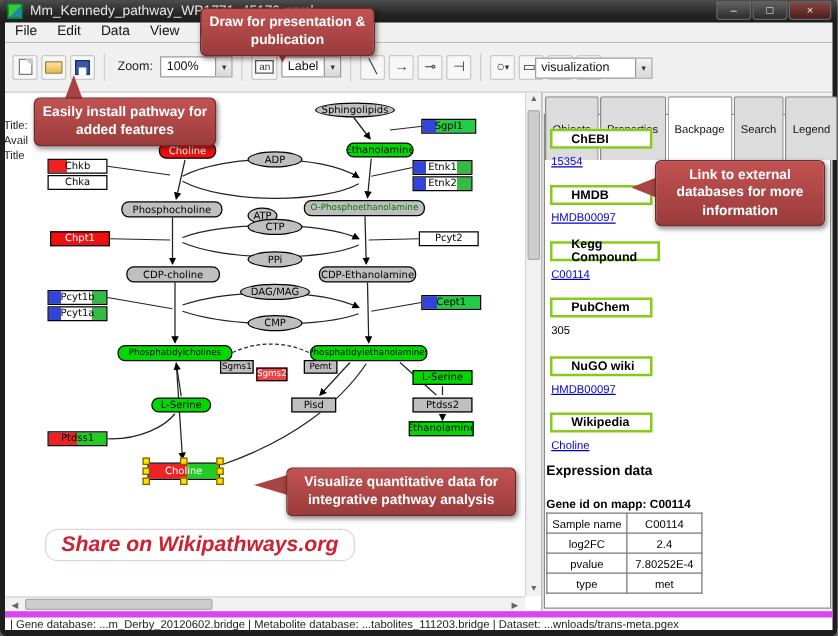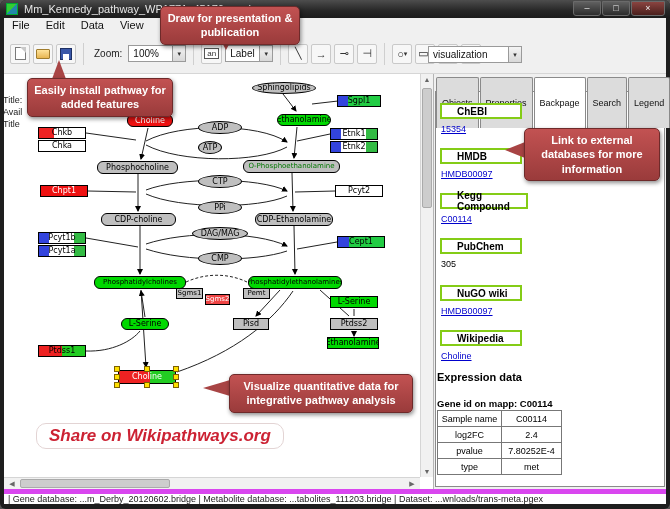--- a/index.html
+++ b/index.html
@@ -224,21 +224,21 @@
 
   <div class="node ell" style="left:252px;top:82px;width:64px;height:12px">Sphingolipids</div>
   <div class="node rr red" style="left:127px;top:114px;width:46px;height:13px">Choline</div>
   <div class="node ell" style="left:198px;top:121px;width:44px;height:13px">ADP</div>
   <div class="node rr green" style="left:277px;top:114px;width:54px;height:12px">Ethanolamine</div>
   <div class="node grad-bg" style="left:337px;top:95px;width:44px;height:12px">Sgpl1</div>
   <div class="node strip-red" style="left:38px;top:127px;width:48px;height:12px">Chkb</div>
   <div class="node white" style="left:38px;top:140px;width:48px;height:12px">Chka</div>
   <div class="node tri" style="left:330px;top:128px;width:48px;height:12px">Etnk1</div>
   <div class="node tri" style="left:330px;top:141px;width:48px;height:12px">Etnk2</div>
-  <div class="node ell" style="left:198px;top:141px;width:24px;height:13px">ATP</div>
+  <div class="node ell" style="left:198px;top:166px;width:24px;height:13px">ATP</div>
   <div class="node rr" style="left:97px;top:161px;width:81px;height:13px">Phosphocholine</div>
   <div class="node rr fs7 text-green" style="left:243px;top:160px;width:97px;height:13px">O-Phosphoethanolamine</div>
   <div class="node ell" style="left:198px;top:175px;width:44px;height:13px">CTP</div>
   <div class="node red" style="left:40px;top:185px;width:48px;height:12px">Chpt1</div>
   <div class="node white" style="left:335px;top:185px;width:48px;height:12px">Pcyt2</div>
   <div class="node ell" style="left:198px;top:201px;width:44px;height:13px">PPi</div>
   <div class="node rr" style="left:101px;top:213px;width:75px;height:13px">CDP-choline</div>
   <div class="node rr" style="left:255px;top:213px;width:78px;height:13px">CDP-Ethanolamine</div>
   <div class="node ell" style="left:192px;top:227px;width:56px;height:13px">DAG/MAG</div>
   <div class="node tri" style="left:38px;top:232px;width:48px;height:12px">Pcyt1b</div>

